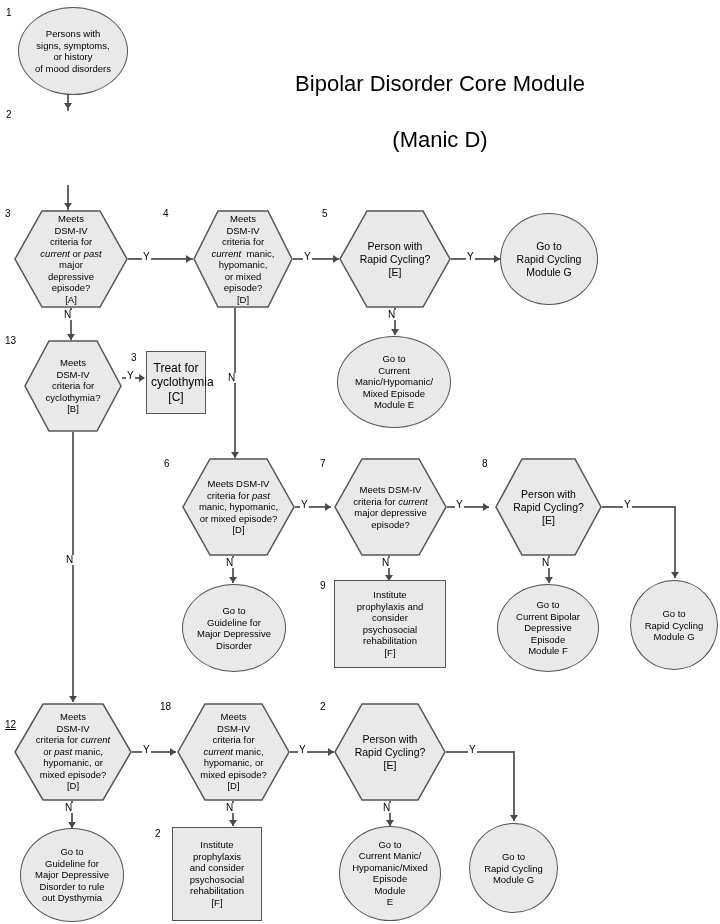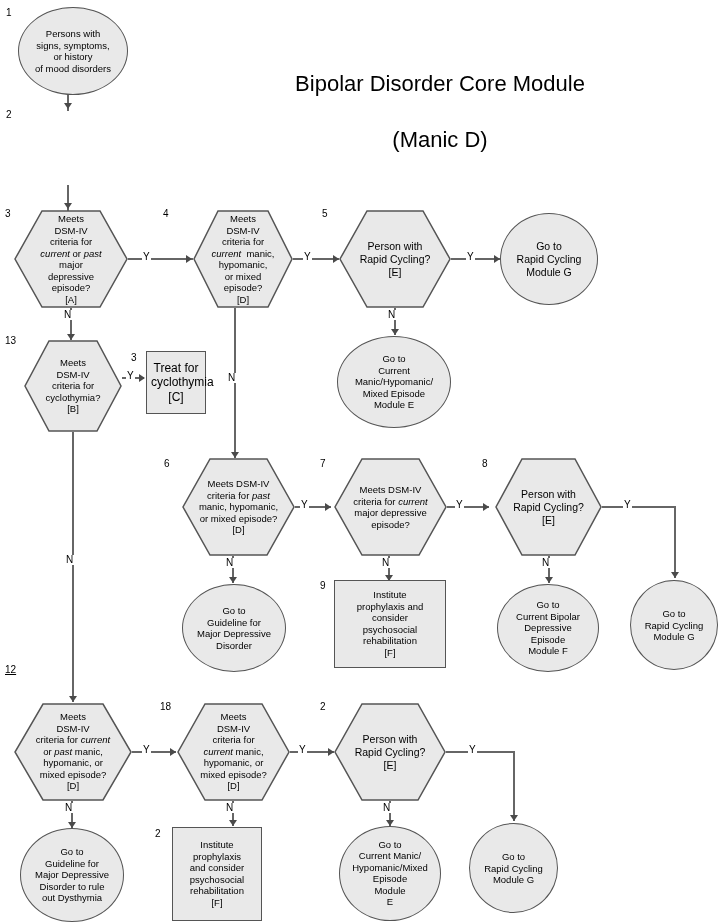--- a/index.html
+++ b/index.html
@@ -281,21 +281,21 @@
   <div class="elabel" style="left:541px; top:558px;">N</div>
   <div class="arrow-d" style="left:545px; top:577px;"></div>
   <div class="shape ellipse" style="left:497px; top:584px; width:102px; height:88px;">
     <div class="txt" style="font-size:9.5px;">Go to
 Current Bipolar
 Depressive
 Episode
 Module F</div>
   </div>
 
-  <div class="num" style="left:5px; top:665px;text-decoration:underline;">12</div>
+  <div class="num" style="left:5px; top:720px;text-decoration:underline;">12</div>
   <div class="shape hex" style="left:14px; top:703px; width:118px; height:98px;">
     <svg viewBox="0 0 118 98" preserveAspectRatio="none">
       <polygon points="29,1 89,1 117,49 89,97 29,97 1,49" fill="#e9e9e9" stroke="#555" stroke-width="1.5"></polygon>
     </svg>
     <div class="txt" style="font-size:9.5px;">Meets<br>DSM-IV<br>criteria for <i>current</i><br>or <i>past</i> manic,<br>hypomanic, or<br>mixed episode?<br>[D]</div>
   </div>
 
   <div class="ln lnh" style="left:132px; top:751px; width:44px;"></div>
   <div class="elabel" style="left:142px; top:745px;">Y</div>
   <div class="arrow-r" style="left:170px; top:748px;"></div>

